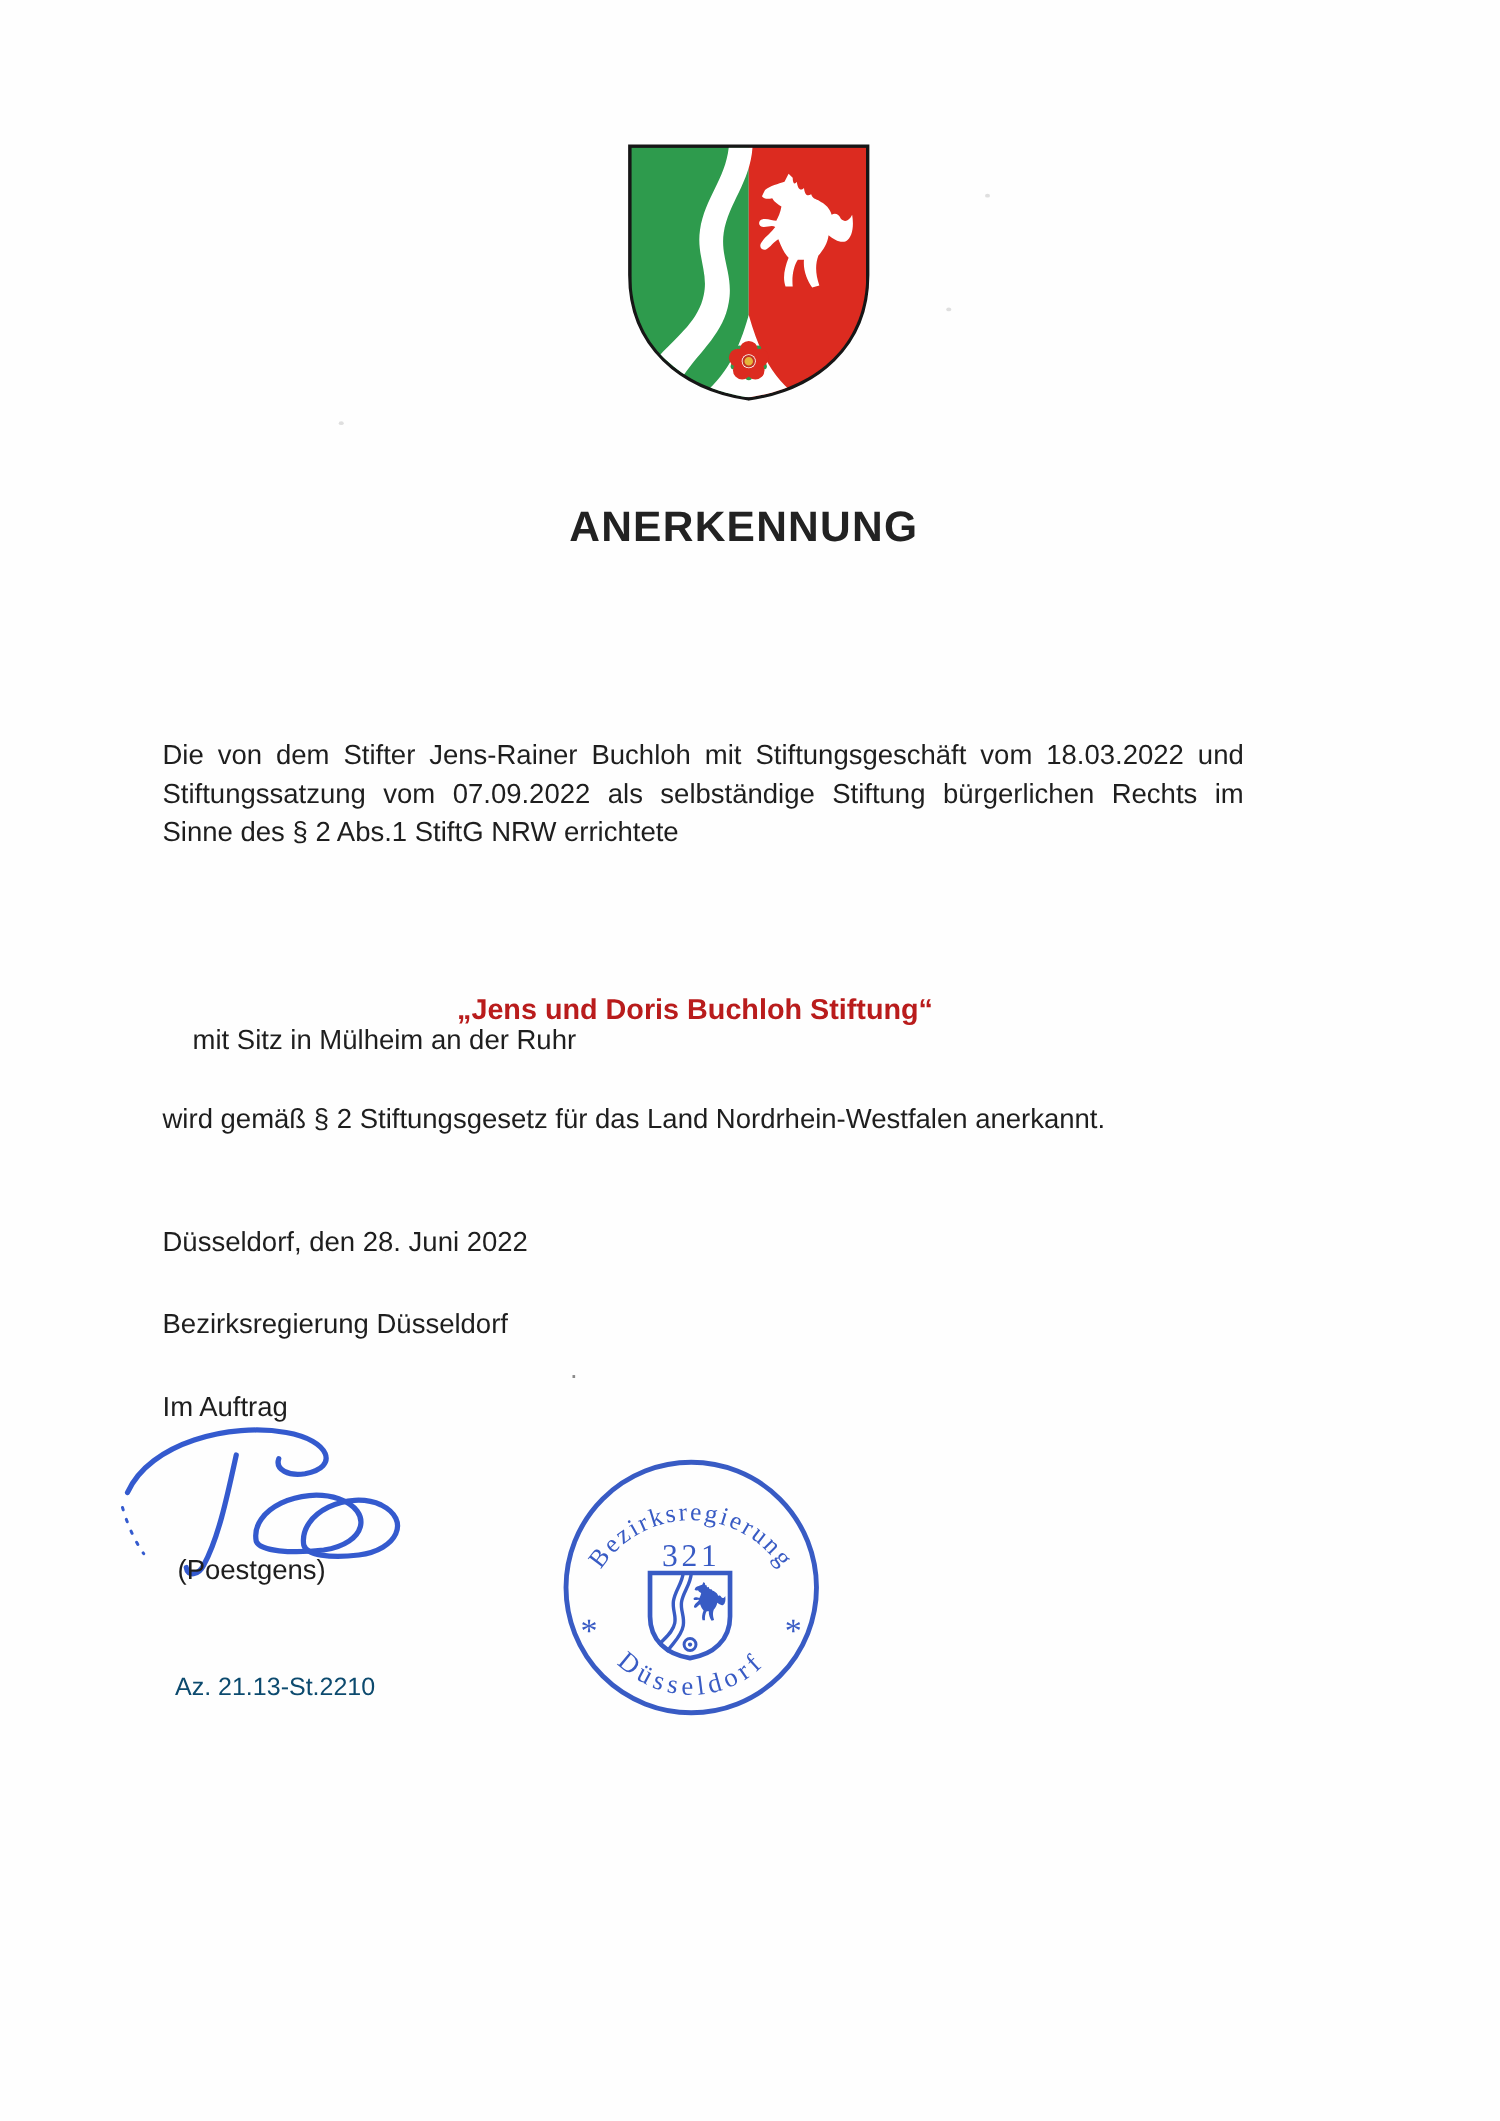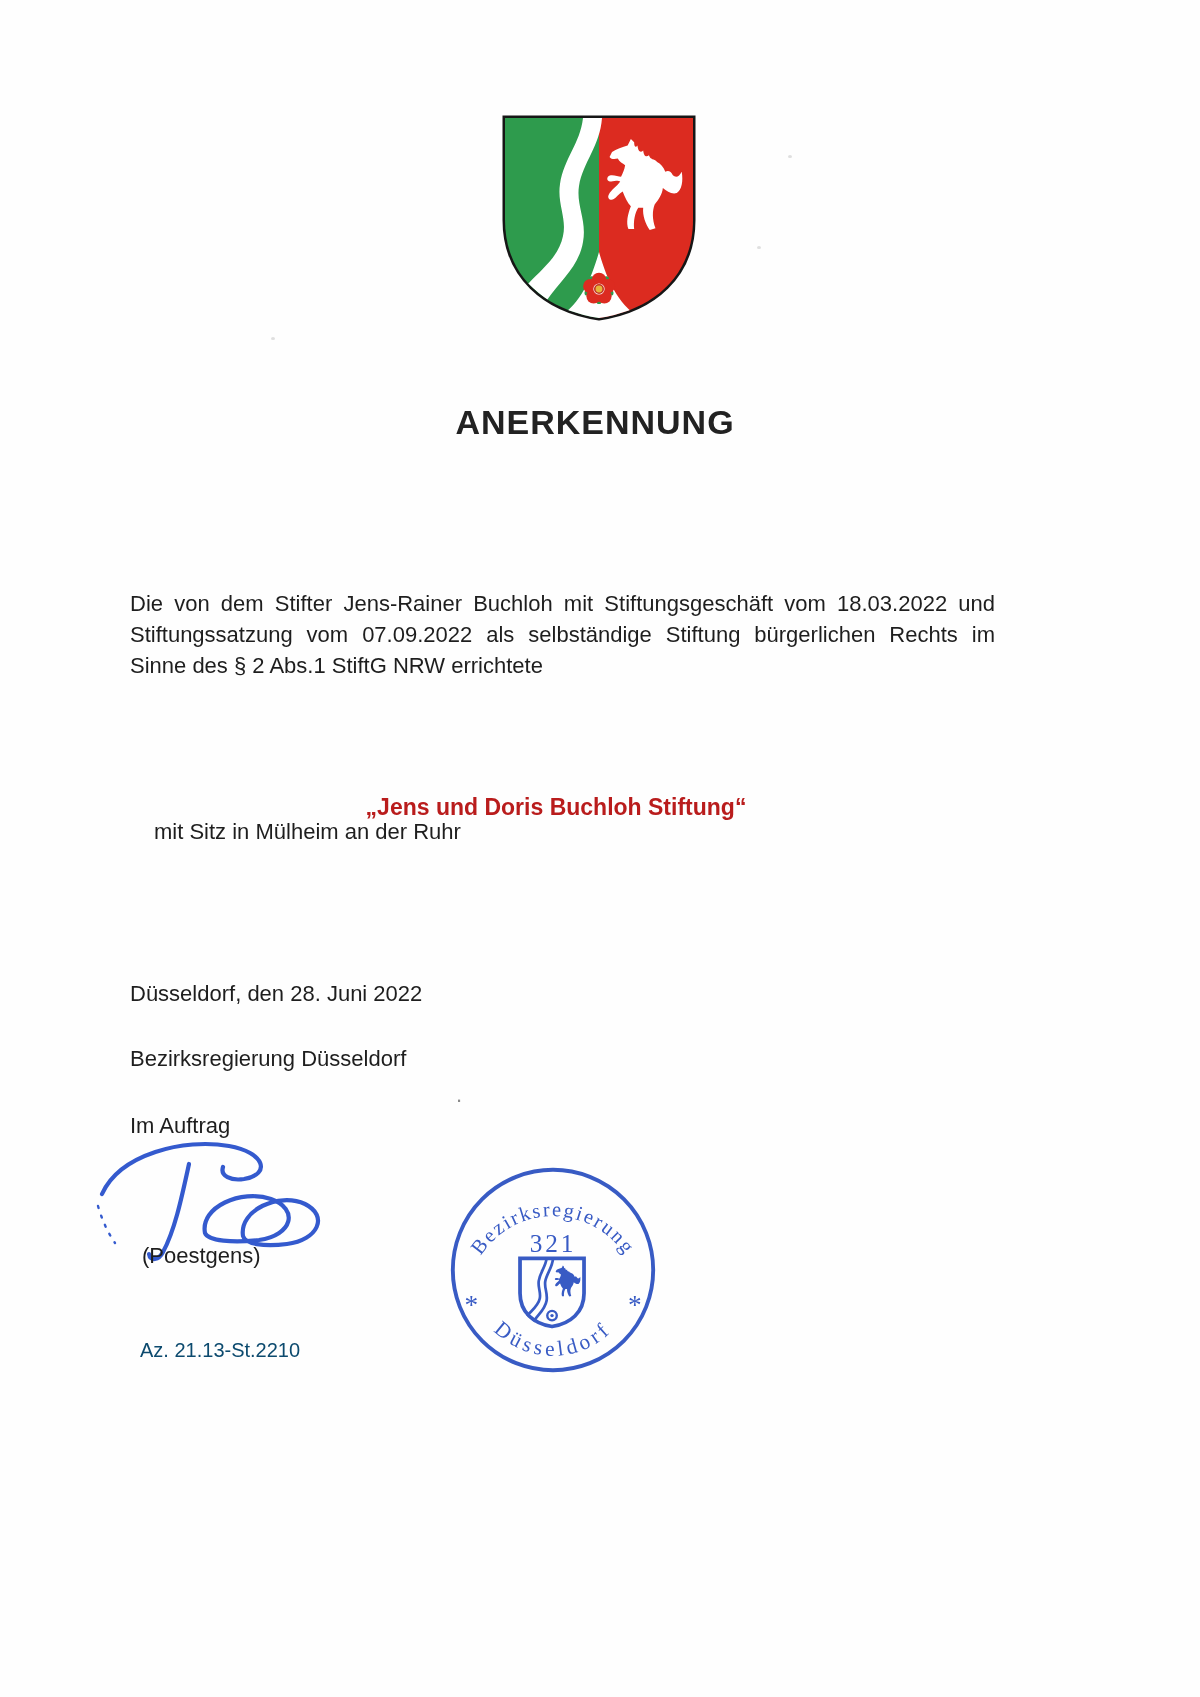--- a/index.html
+++ b/index.html
@@ -96,20 +96,21 @@
   <div class="abs title">ANERKENNUNG</div>
 
   <div class="abs body-line justified pline1">Die von dem Stifter Jens-Rainer Buchloh mit Stiftungsgeschäft vom 18.03.2022 und</div>
   <div class="abs body-line justified pline2">Stiftungssatzung vom 07.09.2022 als selbständige Stiftung bürgerlichen Rechts im</div>
   <div class="abs body-line pline3">Sinne des § 2 Abs.1 StiftG NRW errichtete</div>
 
   <div class="abs foundation-name">„Jens und Doris Buchloh Stiftung“</div>
 
   <div class="abs body-line seat">mit Sitz in Mülheim an der Ruhr</div>
 
+  <div class="abs body-line recog">wird gemäß § 2 Stiftungsgesetz für das Land Nordrhein-Westfalen anerkannt.</div>
 
   <div class="abs body-line dateline">Düsseldorf, den 28. Juni 2022</div>
 
   <div class="abs body-line authority">Bezirksregierung Düsseldorf</div>
   <div class="abs faint-dot">.</div>
   <div class="abs body-line byorder">Im Auftrag</div>
 
   <svg class="abs sig" viewBox="0 0 230 128" aria-hidden="true">
     <g fill="none" stroke="#2a52cc" stroke-width="4.2" stroke-linecap="round" opacity="0.95">
       <path d="M10,58 C28,18 92,2 137,10 C172,16 180,38 152,43 C139,45 128,40 131,31"></path>

